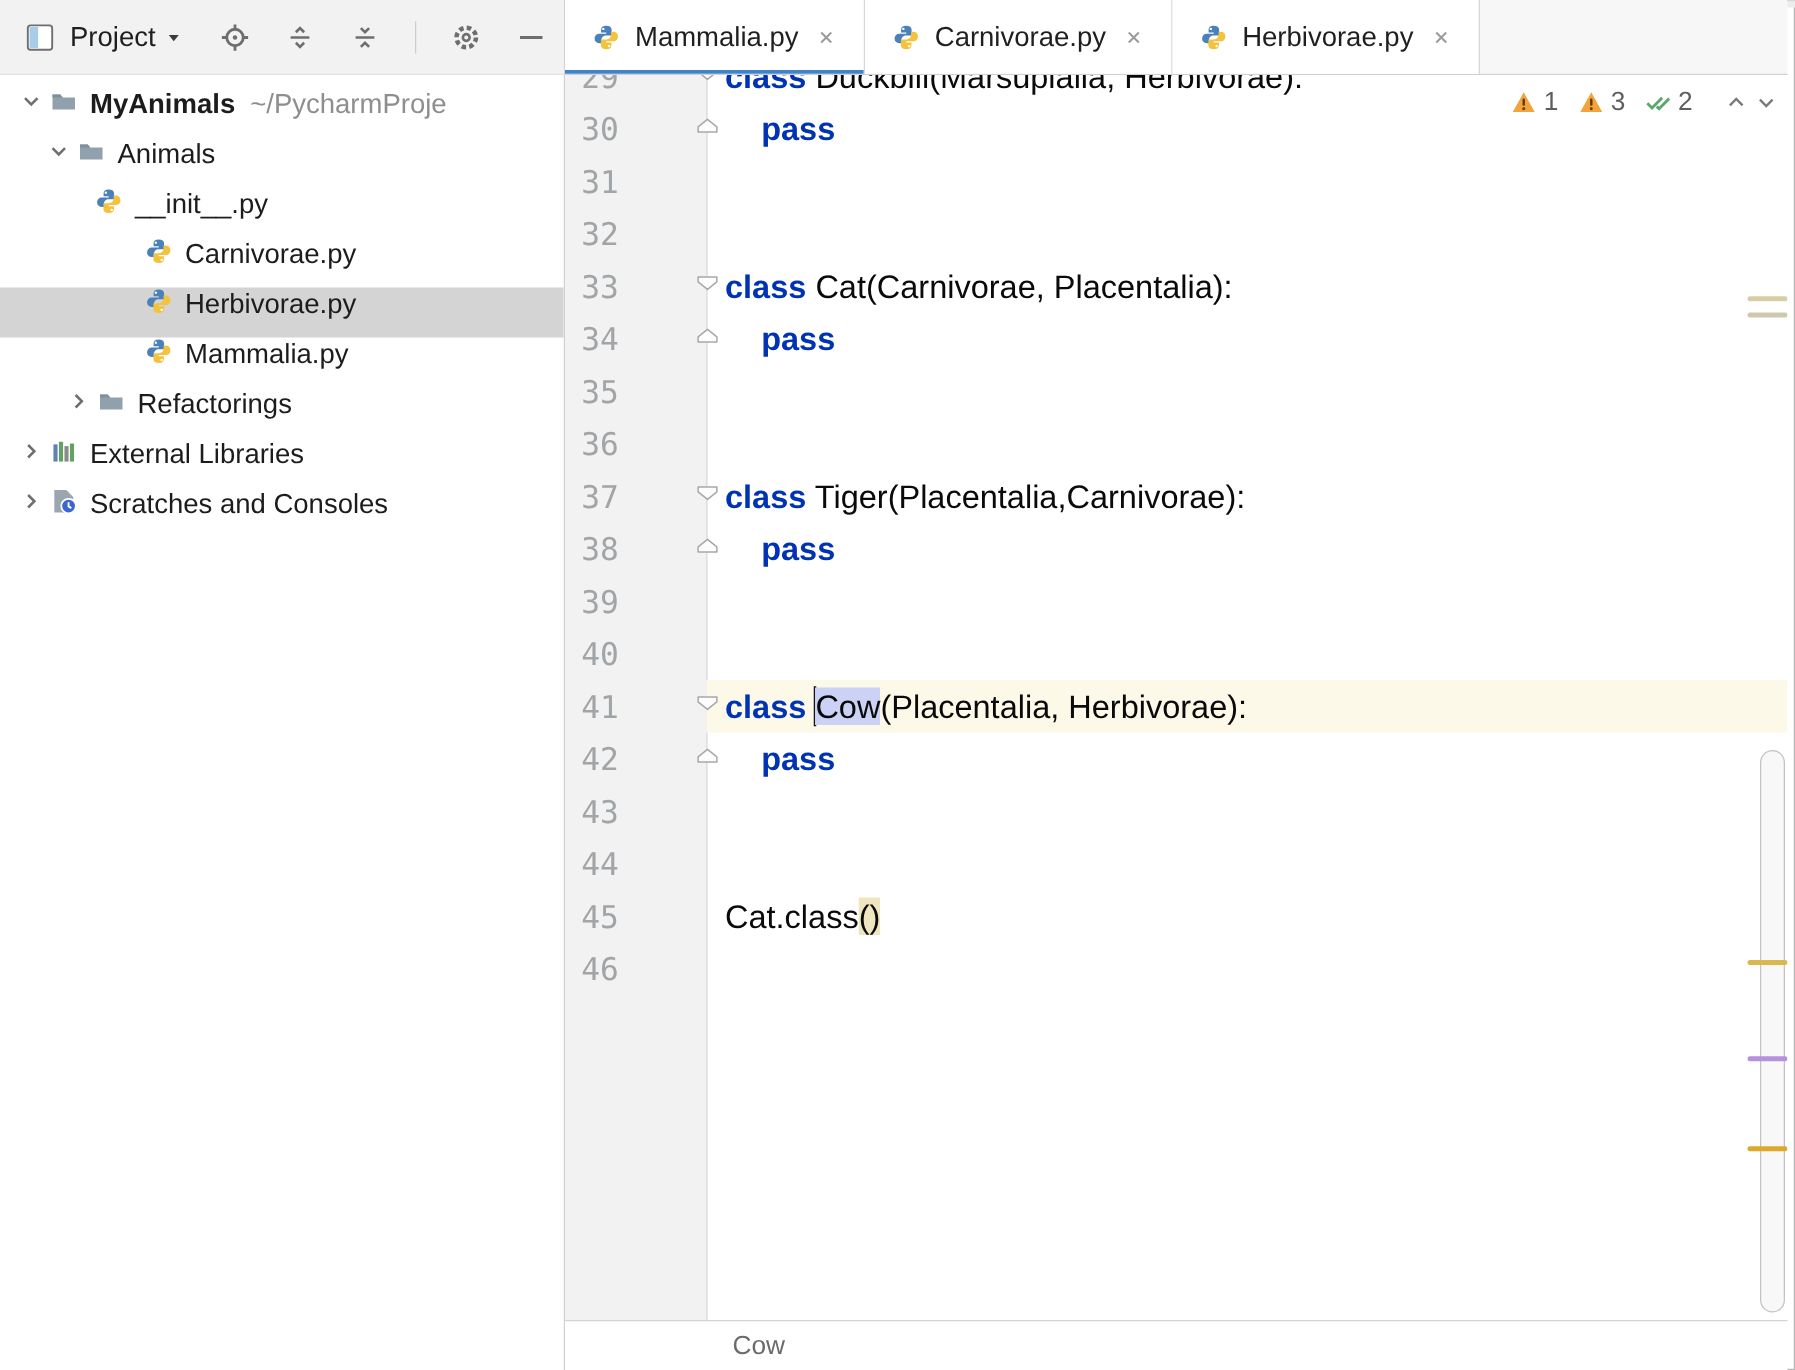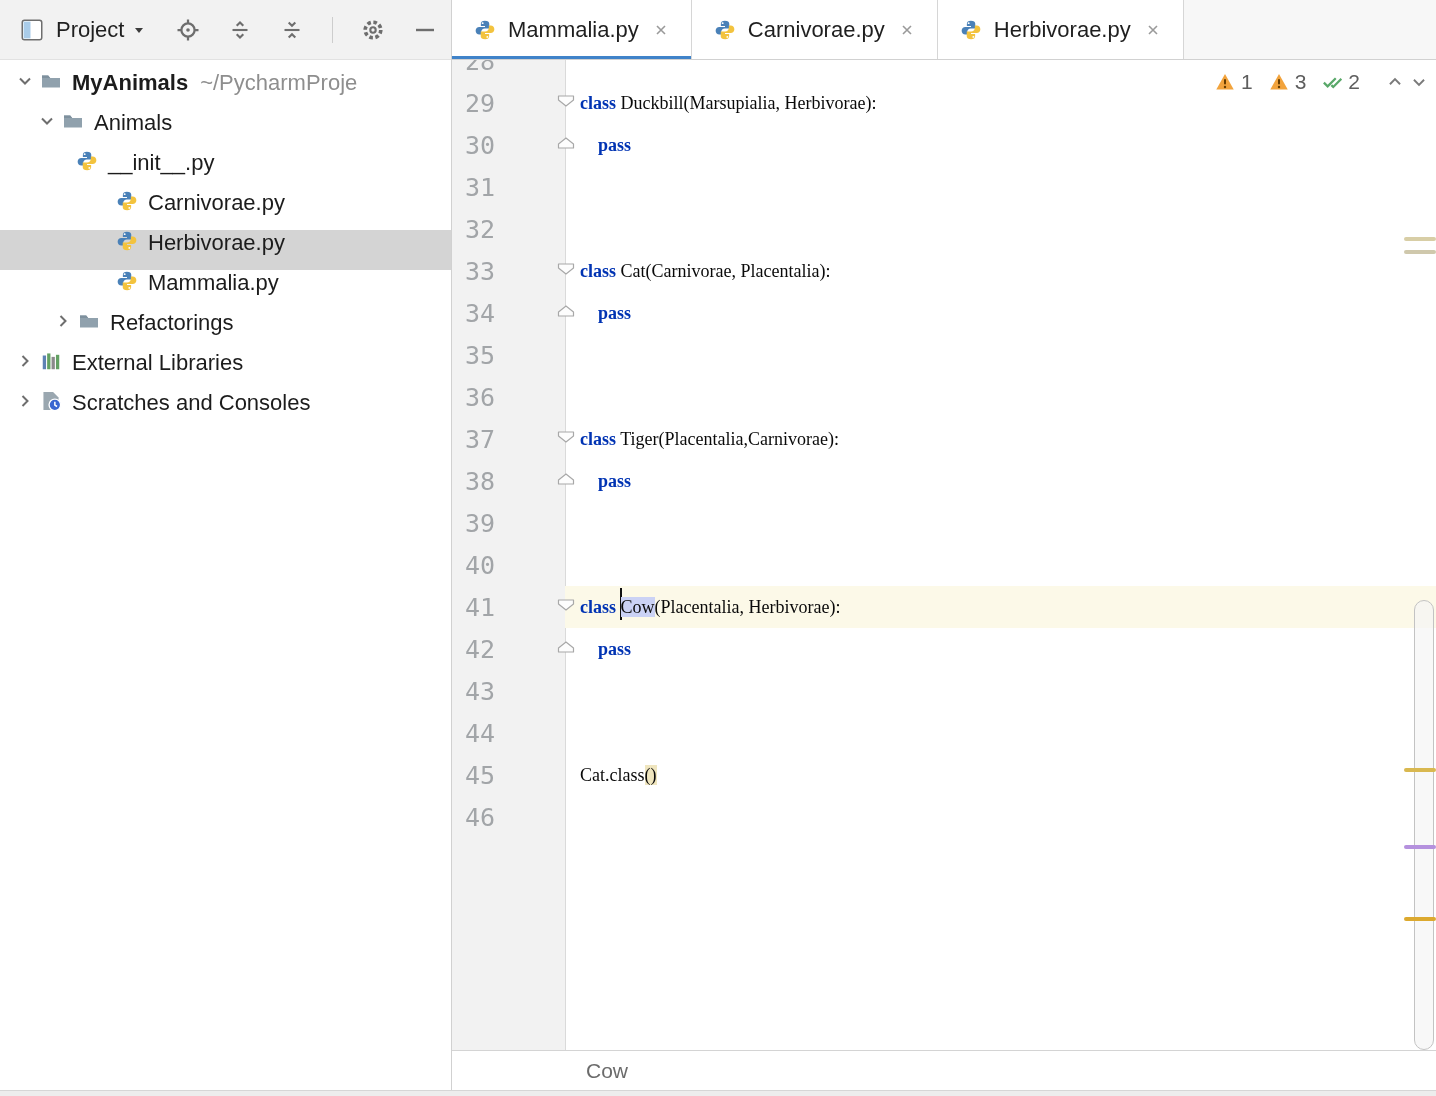--- a/index.html
+++ b/index.html
@@ -1,18 +1,18 @@
 <!DOCTYPE html>
 <html style="--kw: #0033B3; --cur-line: #FCF9E8; --id-hl: #CBD2F5; --brace-hl: #EFE5BE; --tab-underline: #4083C9; --tree-sel: #D4D4D4;"><head>
 <meta charset="utf-8">
 <style>
   *{margin:0;padding:0;box-sizing:border-box}
   html,body{width:1436px;height:1096px;overflow:hidden;background:#fff;
     font-family:"Liberation Sans","DejaVu Sans",sans-serif;}
-  .app{width:1436px;height:1096px;display:flex;flex-direction:column;background:#fff;
+  .app{width:1436px;height:1096px;display:flex;flex-direction:row;background:#fff;
     box-shadow:inset 0 0 0 1px #B6B6B6;}
   .main-row{flex:1;display:flex;min-height:0}
 
   
   .project-panel{width:452px;flex:0 0 452px;border-right:1px solid #D1D1D1;display:flex;
     flex-direction:column;background:#fff;min-width:0}
   .panel-toolbar{height:60px;flex:0 0 60px;background:#F2F2F2;border-bottom:1px solid #E2E2E2;
     display:flex;align-items:center;padding:0 10px 0 20px}
   .proj-btn{display:flex;align-items:center;gap:8px;cursor:default}
   .proj-label{font-size:22px;color:#1F1F1F;margin-left:4px}
@@ -40,21 +40,21 @@
   .editor-area{flex:1;position:relative;background:#fff;overflow:hidden;min-height:0}
   
   .editor-area::before{content:'';position:absolute;left:0;top:0;bottom:0;width:113px;
     background:#F2F2F2;border-right:1px solid #DADADA;z-index:0}
   .lines{position:absolute;left:0;right:0;top:-20px;z-index:1}
   .eline{height:42px;display:flex}
   .gutter{width:113px;flex:0 0 113px;position:relative;display:flex;align-items:center}
   .lnum{font-family:"DejaVu Sans Mono","Liberation Mono",monospace;font-size:25px;color:#A2A5A8;
     padding-left:13px}
   .fold{position:absolute;right:-11px;top:50%;transform:translateY(-50%);z-index:3}
-  .code{flex:1;font-family:Liberation Serif, serif;font-size:18px;
+  .code{flex:1;font-family:Liberation Sans, sans-serif;font-size:26px;
     line-height:42px;color:#0A0A0A;white-space:pre;padding-left:15px}
   .eline.current .code{background:var(--cur-line,#FCF9E8)}
   .tok-kw{color:var(--kw,#0033B3);font-weight:600}
   .tok-id-hl{background:var(--id-hl,#CBD2F5)}
   .tok-paren-hl{background:var(--brace-hl,#EFE5BE)}
   .caret{display:inline-block;width:2px;height:32px;background:#121212;vertical-align:-7px;margin:0 -1px}
 
   .inspections{position:absolute;top:10px;right:8px;display:flex;align-items:center;gap:6px;z-index:5}
   .insp-num{font-size:21px;color:#5E5E5E;margin-right:10px}
   .insp-nav{margin-left:10px}
@@ -300,26 +300,20 @@
                 <path d="M4 4l8 8M12 4l-8 8" stroke="#9A9A9A" stroke-width="1.6"></path>
               </svg>
             </span>
           </div>
         </div>
 
       <div class="editor-area">
         <div class="lines">
             <div class="eline">
               <div class="gutter">
-                <span class="lnum">28</span>
-              </div>
-              <div class="code"></div>
-            </div>
-            <div class="eline">
-              <div class="gutter">
                 <span class="lnum">29</span>
                 <span class="fold"><svg width="20" height="14" viewBox="0 0 20 14">
                     <path d="M2.5 2h15v4L10 12 2.5 6z" fill="#FDFDFD" stroke="#A8A8A8" stroke-width="1.2" stroke-linejoin="round"></path>
                   </svg></span>
               </div>
               <div class="code"><span class="tok-kw">class</span><span class="tok-plain"> Duckbill(Marsupialia, Herbivorae):</span></div>
             </div>
             <div class="eline">
               <div class="gutter">
                 <span class="lnum">30</span>

